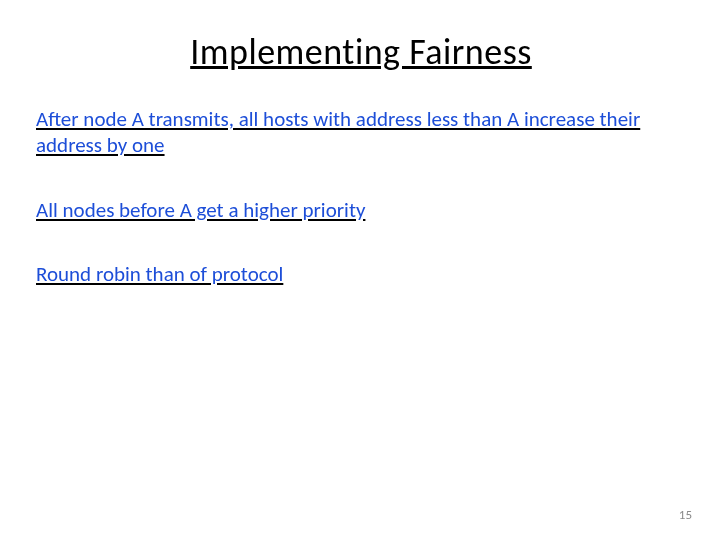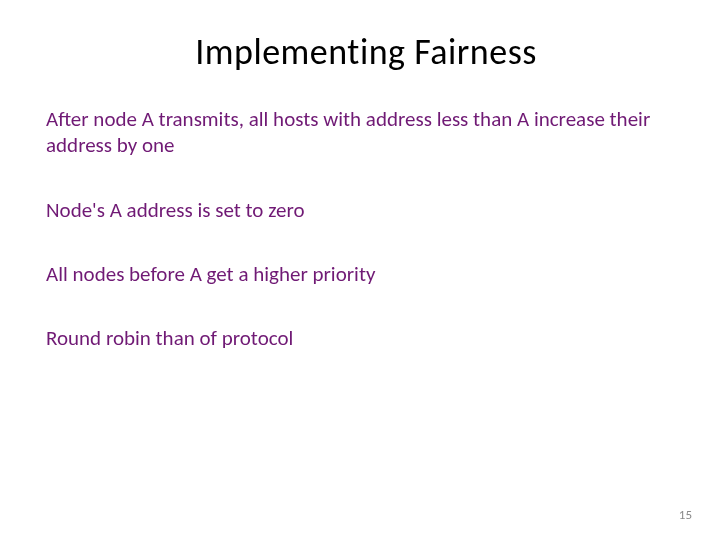--- a/index.html
+++ b/index.html
@@ -11,53 +11,53 @@
       width: 720px;
       height: 540px;
       background: #ffffff;
       font-family: Calibri, "Segoe UI", Arial, sans-serif;
       position: relative;
       overflow: hidden;
     }
     .slide {
       width: 100%;
       height: 100%;
-      padding: 20px 30px 20px 42px;
+      padding: 20px 30px 20px 32px;
       position: relative;
+      text-decoration: underline;
     }
     .title {
       font-size: 36px;
       font-weight: 400;
       color: #000;
       text-align: center;
       margin-top: 10px;
       margin-bottom: 32px;
       letter-spacing: 0.5px;
     }
     .bullet {
       font-size: 21px;
       font-weight: 400;
-      color: #701a75;
+      color: #1d4ed8;
       margin-bottom: 38px;
       line-height: 1.25;
       padding-left: 4px;
     }
     .page-number {
       position: absolute;
       bottom: 18px;
       right: 28px;
       font-size: 13px;
       color: #8a8a8a;
     }
   </style>
 </head>
 <body>
 
 <div class="slide">
   <h1 class="title">Implementing Fairness</h1>
 
   <p class="bullet">After node A transmits, all hosts with address less than A increase their address by one</p>
-  <p class="bullet">Node's A address is set to zero</p>
   <p class="bullet">All nodes before A get a higher priority</p>
   <p class="bullet">Round robin than of protocol</p>
 
   <div class="page-number">15</div>
 </div>
 
 </body></html>

